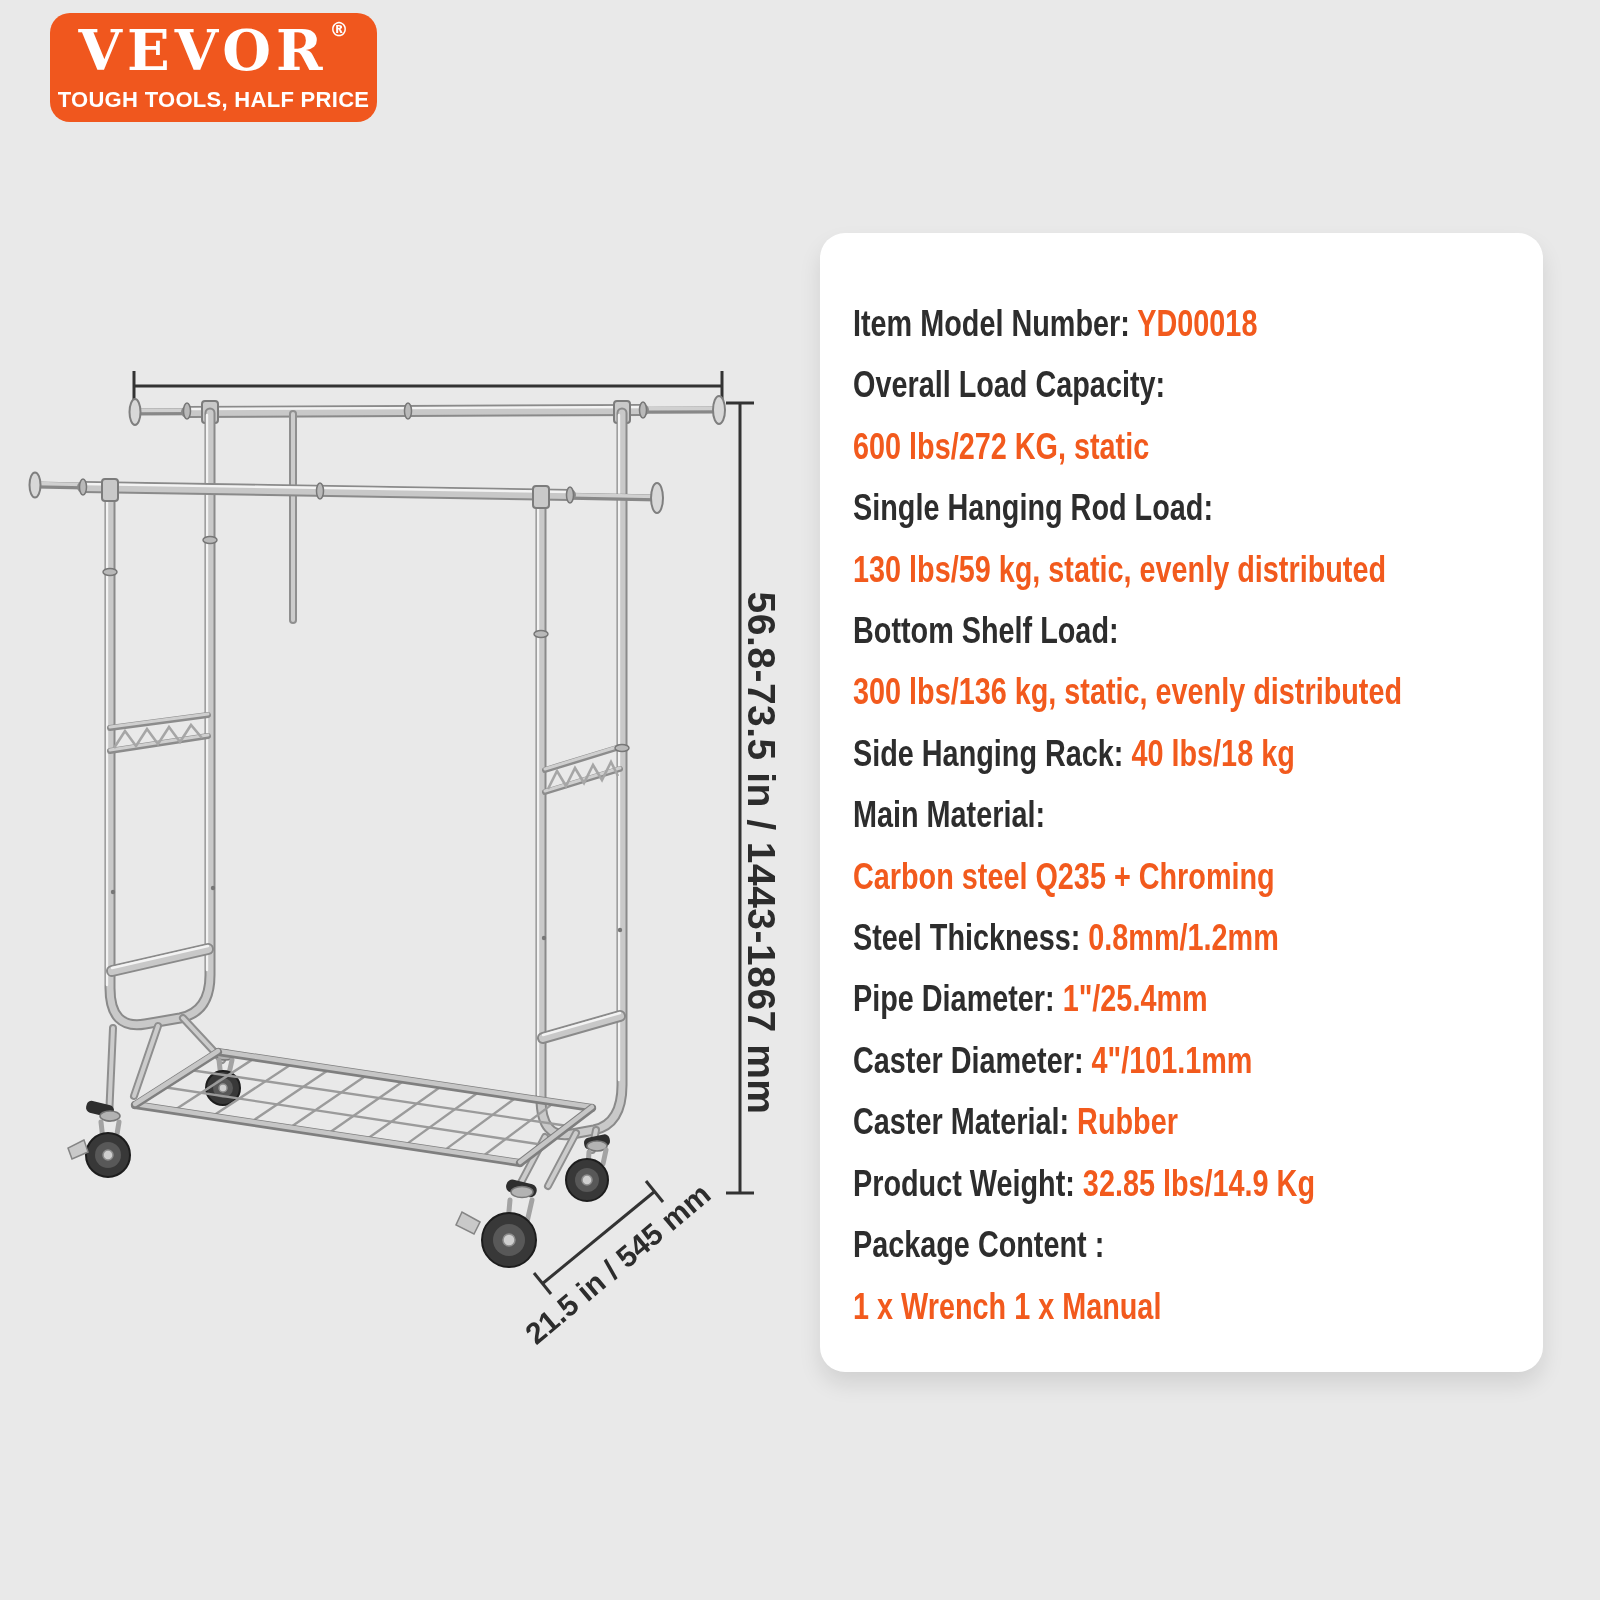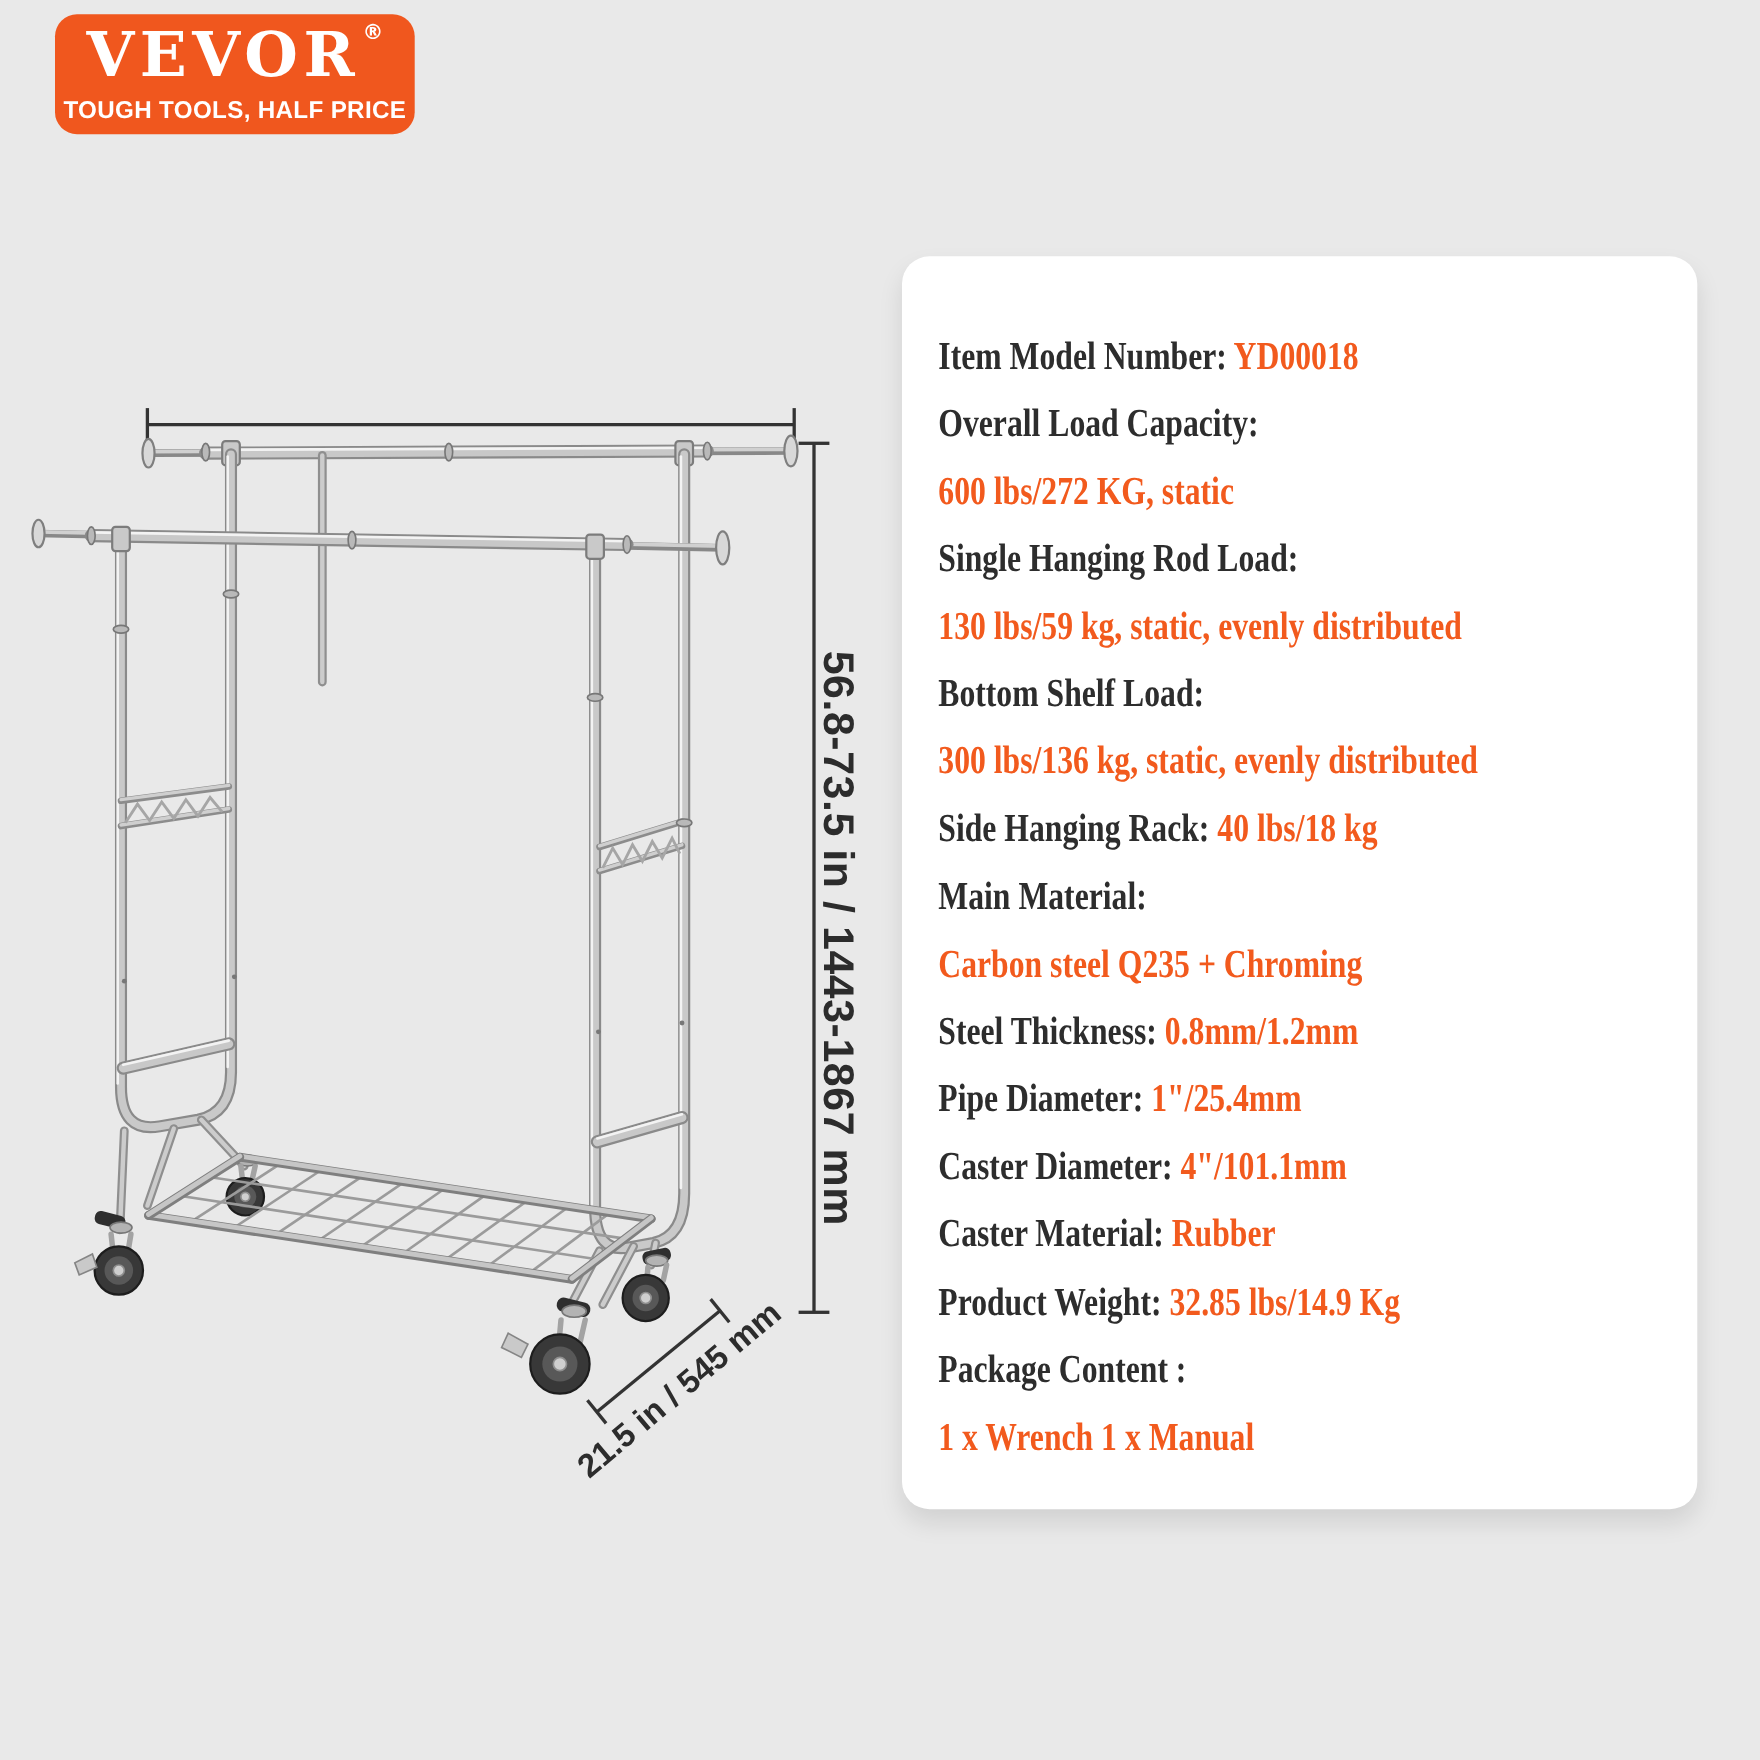--- a/index.html
+++ b/index.html
@@ -68,21 +68,20 @@
   .dim-top{left:430px;top:350px;font-size:39px;letter-spacing:0.5px;transform:translate(-50%,-50%);}
   .dim-right{left:761px;top:853px;font-size:39px;letter-spacing:0.5px;transform:translate(-50%,-50%) rotate(90deg);}
   .dim-diag{left:618px;top:1264px;font-size:30px;transform:translate(-50%,-50%) rotate(-40deg);}
 
   
   .card{
     position:absolute;left:820px;top:233px;width:723px;height:1139px;
     background:var(--card-bg);border-radius:25px;
     box-shadow:0 12px 22px rgba(0,0,0,0.10);
     padding:60px 4px 0 33px;
-    font-family:Liberation Serif, serif;
   }
   .spec-row{
     font-size:36px;font-weight:bold;line-height:61.4px;white-space:nowrap;
     transform:scaleX(0.8);transform-origin:0 50%;
   }
   .seg-dark{color:var(--text-dark);}
   .seg-orange{color:var(--text-orange);}
 </style>
 </head>
 <body>

